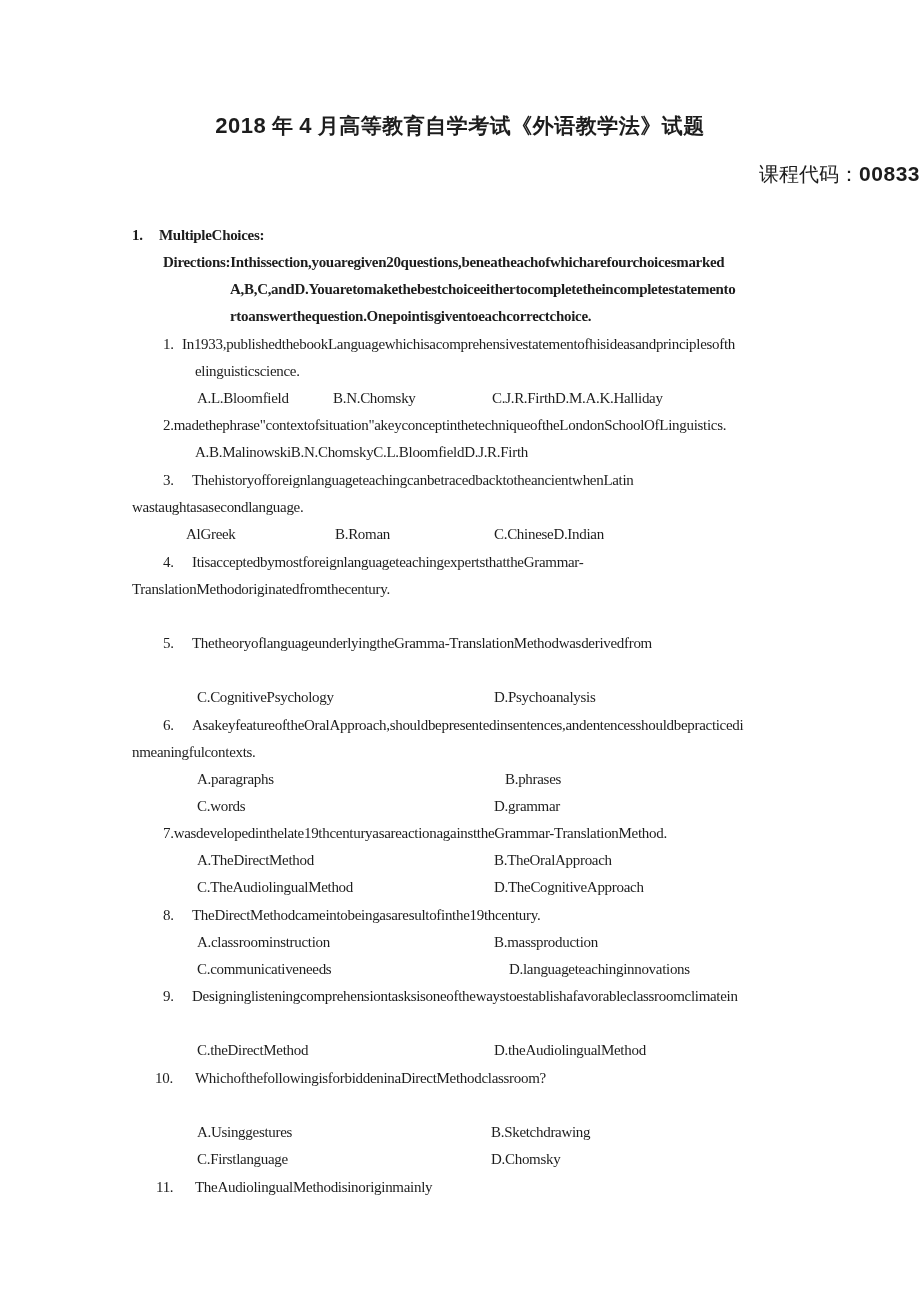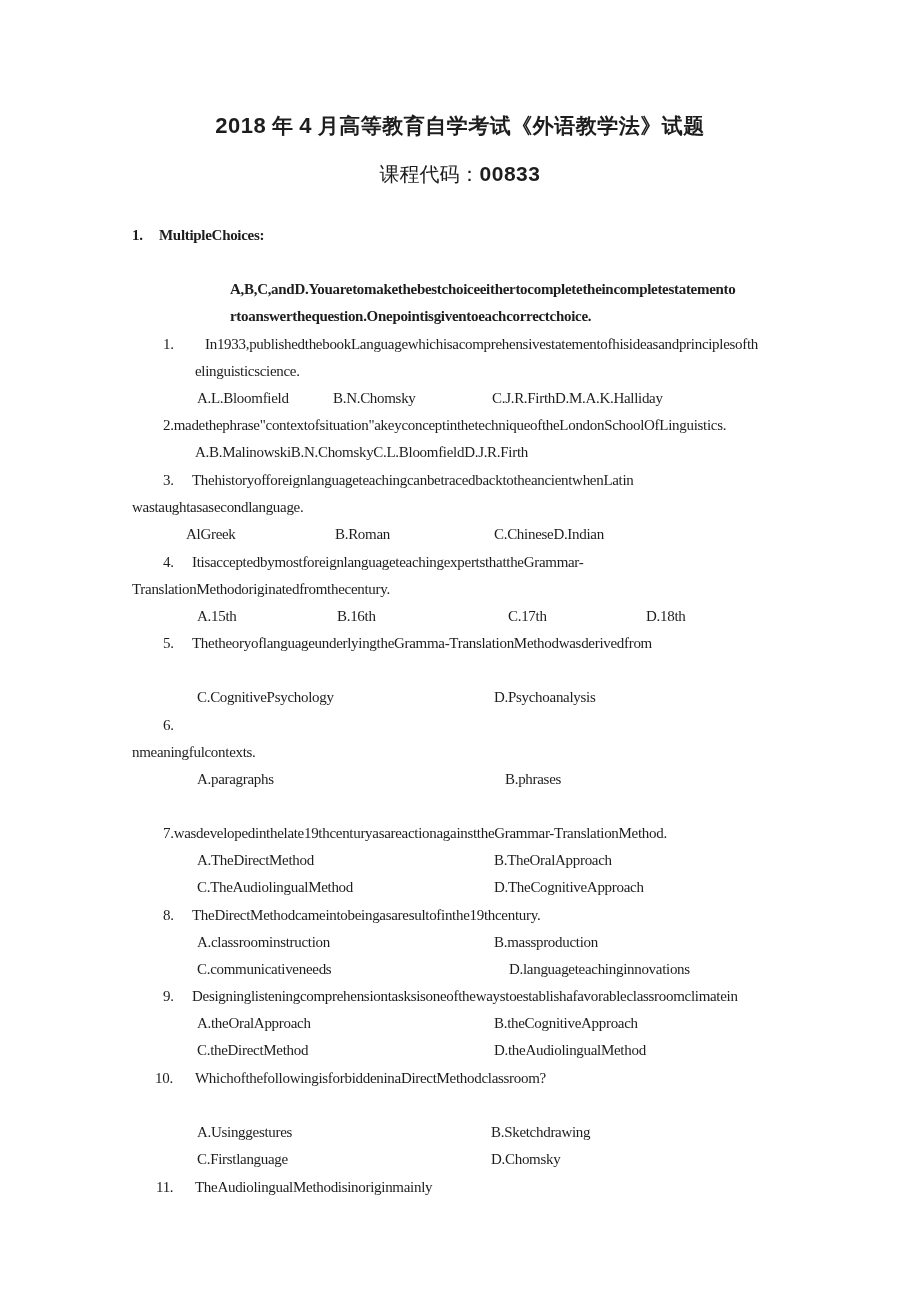--- a/index.html
+++ b/index.html
@@ -7,21 +7,21 @@
     position:relative;width:920px;height:1242px;background:#ffffff;
     font-family:"Liberation Serif","DejaVu Serif",serif;color:#1d1d1d;
     overflow:hidden;
   }
   .title{
     position:absolute;top:112px;left:0;width:100%;text-align:center;
     font-size:21px;font-weight:700;letter-spacing:0.5px;white-space:nowrap;
   }
   .dgt{font-family:"Liberation Sans","DejaVu Sans",sans-serif;font-weight:700;font-size:22px;}
   .subtitle{
-    position:absolute;top:161px;left:0;width:100%;text-align:center;
+    position:absolute;top:161px;left:0;width:100%;text-align:right;
     font-size:20px;white-space:nowrap;
   }
   .code{font-family:"Liberation Sans","DejaVu Sans",sans-serif;font-weight:700;font-size:21px;letter-spacing:0.5px;}
   .line{
     position:absolute;left:0;width:920px;height:27px;line-height:27px;
     font-size:15px;letter-spacing:-0.3px;white-space:nowrap;
   }
   .line > span{position:absolute;top:0;white-space:nowrap;}
   .b{font-weight:700;}
 </style>
@@ -32,30 +32,33 @@
 
   <div class="title"><span class="dgt">2018</span><span> 年 </span><span class="dgt">4</span><span> 月高等教育自学考试《外语教学法》试题</span></div>
 
   <div class="subtitle"><span>课程代码：</span><span class="code">00833</span></div>
 
   <div class="line b" style="top:222px">
     <span style="left:132px">1.</span>
     <span style="left:159px">MultipleChoices:</span>
   </div>
 
+  <div class="line b" style="top:249px">
+      <span style="left:163px">Directions:Inthissection,youaregiven20questions,beneatheachofwhicharefourchoicesmarked</span>
+    </div>
   <div class="line b" style="top:276px">
       <span style="left:230px">A,B,C,andD.Youaretomakethebestchoiceeithertocompletetheincompletestatemento</span>
     </div>
   <div class="line b" style="top:303px">
       <span style="left:230px">rtoanswerthequestion.Onepointisgiventoeachcorrectchoice.</span>
     </div>
 
   <div class="line" style="top:331px">
     <span style="left:163px">1.</span>
-    <span style="left:205px">In1933,publishedthebookLanguagewhichisacomprehensivestatementofhisideasandprinciplesofth</span>
+    <span style="left:182px">In1933,publishedthebookLanguagewhichisacomprehensivestatementofhisideasandprinciplesofth</span>
   </div>
   <div class="line" style="top:358px">
       <span style="left:195px">elinguisticscience.</span>
     </div>
   <div class="line" style="top:385px">
     <span style="left:197px">A.L.Bloomfield</span>
     <span style="left:333px">B.N.Chomsky</span>
     <span style="left:492px">C.J.R.FirthD.M.A.K.Halliday</span>
   </div>
 
@@ -79,45 +82,44 @@
     <span style="left:494px">C.ChineseD.Indian</span>
   </div>
 
   <div class="line" style="top:549px">
     <span style="left:163px">4.</span>
     <span style="left:192px">ItisacceptedbymostforeignlanguageteachingexpertsthattheGrammar-</span>
   </div>
   <div class="line" style="top:576px">
       <span style="left:132px">TranslationMethodoriginatedfromthecentury.</span>
     </div>
-  <div class="line" style="top:603px">
-    <span style="left:197px">A.15th</span>
-    <span style="left:337px">B.16th</span>
-    <span style="left:508px">C.17th</span>
-    <span style="left:646px">D.18th</span>
-  </div>
 
   <div class="line" style="top:630px">
     <span style="left:163px">5.</span>
     <span style="left:192px">ThetheoryoflanguageunderlyingtheGramma-TranslationMethodwasderivedfrom</span>
   </div>
   <div class="line" style="top:684px">
     <span style="left:197px">C.CognitivePsychology</span>
     <span style="left:494px">D.Psychoanalysis</span>
   </div>
 
   <div class="line" style="top:712px">
     <span style="left:163px">6.</span>
+    <span style="left:192px">AsakeyfeatureoftheOralApproach,shouldbepresentedinsentences,andentencesshouldbepracticedi</span>
   </div>
   <div class="line" style="top:739px">
       <span style="left:132px">nmeaningfulcontexts.</span>
     </div>
   <div class="line" style="top:766px">
     <span style="left:197px">A.paragraphs</span>
     <span style="left:505px">B.phrases</span>
+  </div>
+  <div class="line" style="top:793px">
+    <span style="left:197px">C.words</span>
+    <span style="left:494px">D.grammar</span>
   </div>
 
   <div class="line" style="top:820px">
       <span style="left:163px">7.wasdevelopedinthelate19thcenturyasareactionagainsttheGrammar-TranslationMethod.</span>
     </div>
   <div class="line" style="top:847px">
     <span style="left:197px">A.TheDirectMethod</span>
     <span style="left:494px">B.TheOralApproach</span>
   </div>
   <div class="line" style="top:874px">
@@ -135,24 +137,20 @@
   </div>
   <div class="line" style="top:929px">
     <span style="left:197px">A.classroominstruction</span>
     <span style="left:494px">B.massproduction</span>
   </div>
 
   <div class="line" style="top:983px">
     <span style="left:163px">9.</span>
     <span style="left:192px">Designinglisteningcomprehensiontasksisoneofthewaystoestablishafavorableclassroomclimatein</span>
   </div>
-  <div class="line" style="top:1010px">
-    <span style="left:197px">A.theOralApproach</span>
-    <span style="left:494px">B.theCognitiveApproach</span>
-  </div>
   <div class="line" style="top:1037px">
     <span style="left:197px">C.theDirectMethod</span>
     <span style="left:494px">D.theAudiolingualMethod</span>
   </div>
 
   <div class="line" style="top:1065px">
     <span style="left:155px">10.</span>
     <span style="left:195px">WhichofthefollowingisforbiddeninaDirectMethodclassroom?</span>
   </div>
   <div class="line" style="top:1119px">

